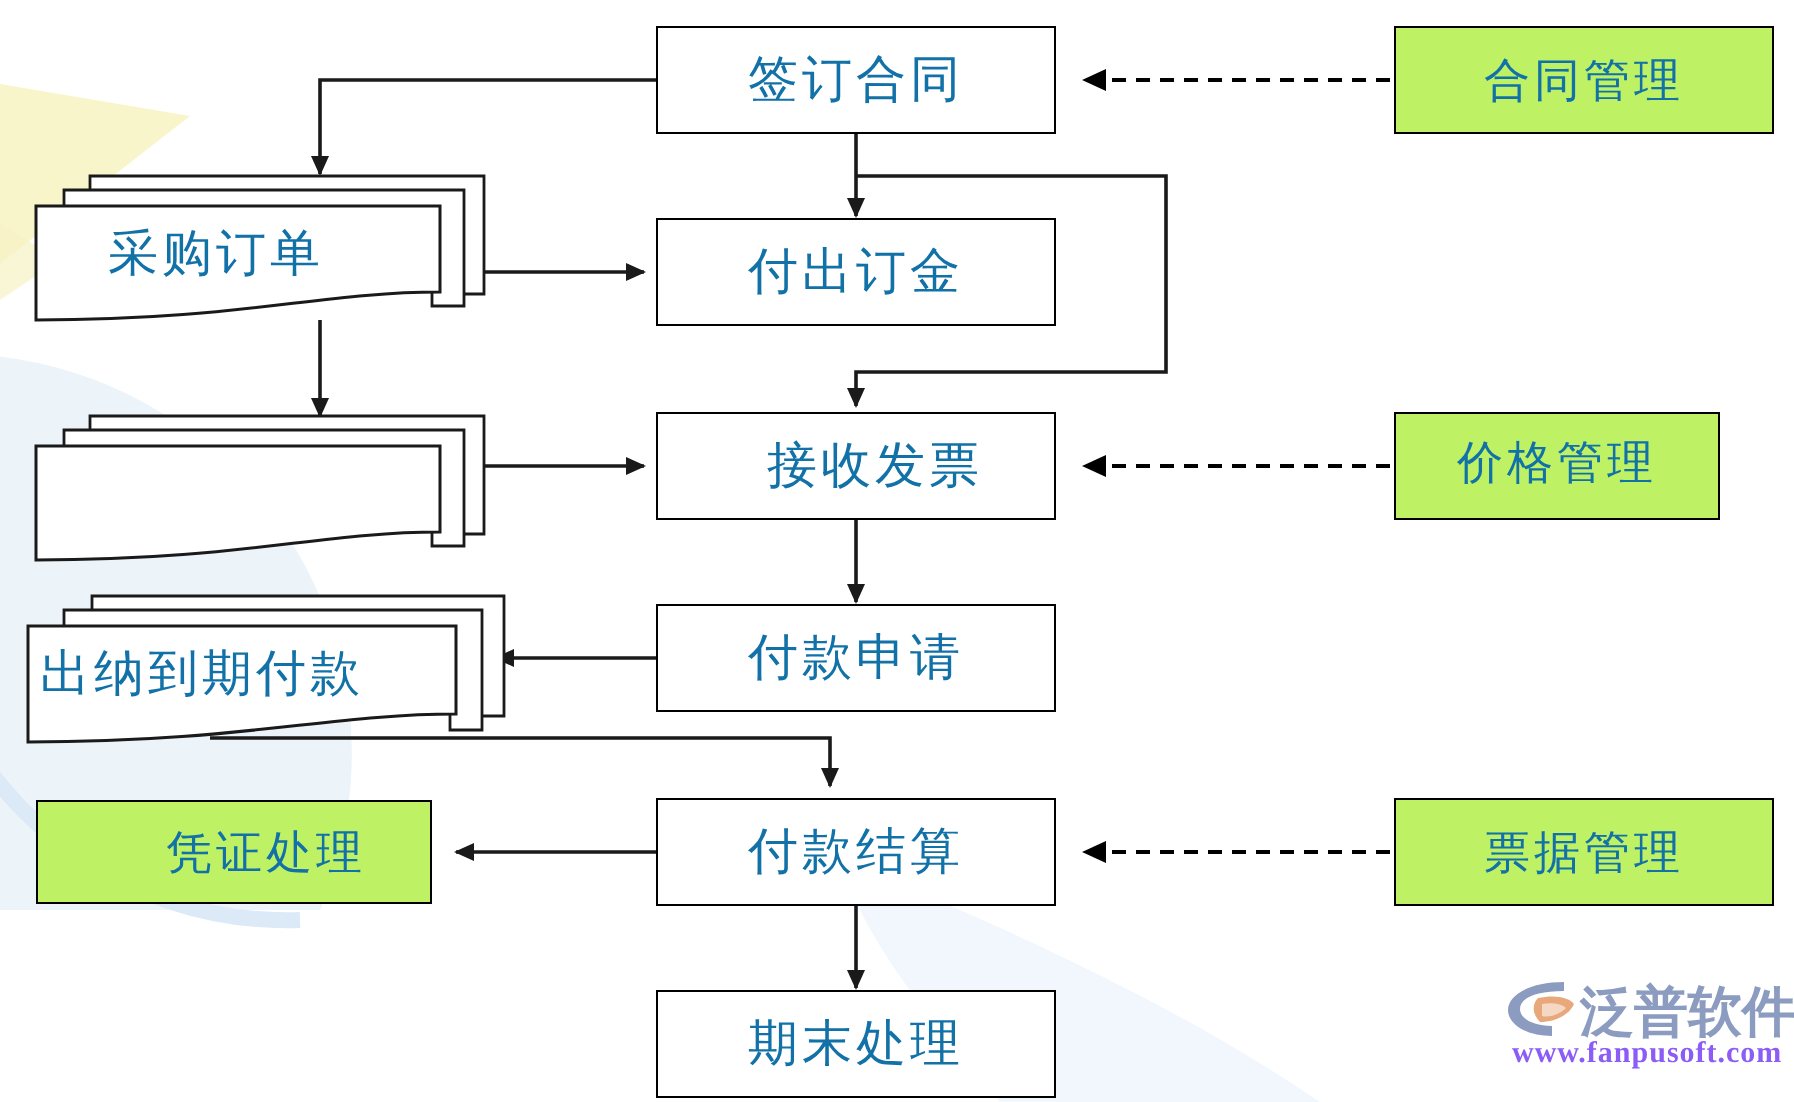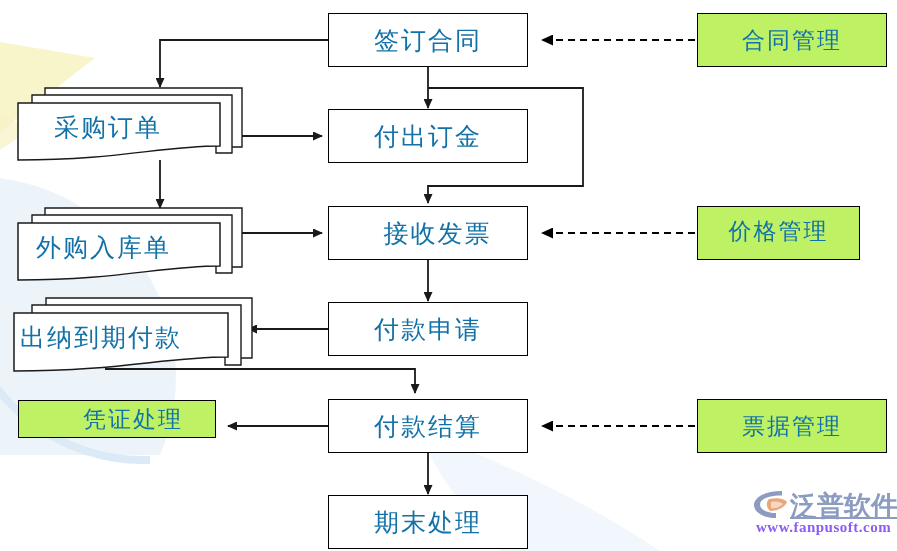--- a/index.html
+++ b/index.html
@@ -87,21 +87,20 @@
   .wm-text {
     position: absolute;
     left: 38px;
     top: 2px;
     font-size: 27px;
     font-weight: bold;
     color: #8c9cc0;
     letter-spacing: 0px;
     white-space: nowrap;
     font-family: "Liberation Serif", "DejaVu Serif", serif;
-    text-decoration: underline;
   }
   .wm-url {
     position: absolute;
     left: 4px;
     top: 33px;
     font-size: 15px;
     font-weight: bold;
     color: #8b5cf6;
     letter-spacing: 0.5px;
     white-space: nowrap;
@@ -197,21 +196,21 @@
   </div>
 
   <div class="node mod" style="left:697px; top:13px; width:190px; height:54px;">
     <span>合同管理</span>
   </div>
 
   <div class="node mod" style="left:697px; top:206px; width:163px; height:54px;font-family:Liberation Mono, monospace;">
     <span>价格管理</span>
   </div>
 
-  <div class="node mod" style="left:18px; top:400px; width:198px; height:38px;padding-left:32px;">
+  <div class="node mod" style="left:18px; top:400px; width:198px; height:52px;padding-left:32px;">
     <span>凭证处理</span>
   </div>
 
   <div class="node mod" style="left:697px; top:399px; width:190px; height:54px;">
     <span>票据管理</span>
   </div>
 
   <div class="docstack" style="left:10px; top:85px; width:235px; height:80px;">
     <svg width="235" height="80" viewBox="0 0 235 80" xmlns="http://www.w3.org/2000/svg">
       <path d="M 35 3 L 232 3 L 232 62 L 218 62 L 218 12 L 35 12 Z" fill="#ffffff" stroke="#1a1a1a" stroke-width="1.4"></path>
@@ -220,21 +219,20 @@
     </svg>
     <div class="doclabel" style="left:44px; top:30px;">采购订单</div>
   </div>
 
   <div class="docstack" style="left:10px; top:205px; width:235px; height:80px;">
     <svg width="235" height="80" viewBox="0 0 235 80" xmlns="http://www.w3.org/2000/svg">
       <path d="M 35 3 L 232 3 L 232 62 L 218 62 L 218 12 L 35 12 Z" fill="#ffffff" stroke="#1a1a1a" stroke-width="1.4"></path>
       <path d="M 22 10 L 222 10 L 222 68 L 206 68 L 206 19 L 22 19 Z" fill="#ffffff" stroke="#1a1a1a" stroke-width="1.4"></path>
       <path d="M 8 18 L 210 18 L 210 61 C 150 61 110 75 8 75 Z" fill="#ffffff" stroke="#1a1a1a" stroke-width="1.5"></path>
     </svg>
-    <div class="doclabel" style="left:26px; top:30px;">外购入库单</div>
   </div>
 
   <div class="docstack" style="left:10px; top:295px; width:245px; height:82px;">
     <svg width="245" height="82" viewBox="0 0 245 82" xmlns="http://www.w3.org/2000/svg">
       <path d="M 36 3 L 242 3 L 242 63 L 228 63 L 228 12 L 36 12 Z" fill="#ffffff" stroke="#1a1a1a" stroke-width="1.4"></path>
       <path d="M 22 10 L 231 10 L 231 70 L 215 70 L 215 19 L 22 19 Z" fill="#ffffff" stroke="#1a1a1a" stroke-width="1.4"></path>
       <path d="M 4 18 L 218 18 L 218 62 C 155 62 110 76 4 76 Z" fill="#ffffff" stroke="#1a1a1a" stroke-width="1.5"></path>
     </svg>
     <div class="doclabel" style="left:10px; top:30px;">出纳到期付款</div>
   </div>

